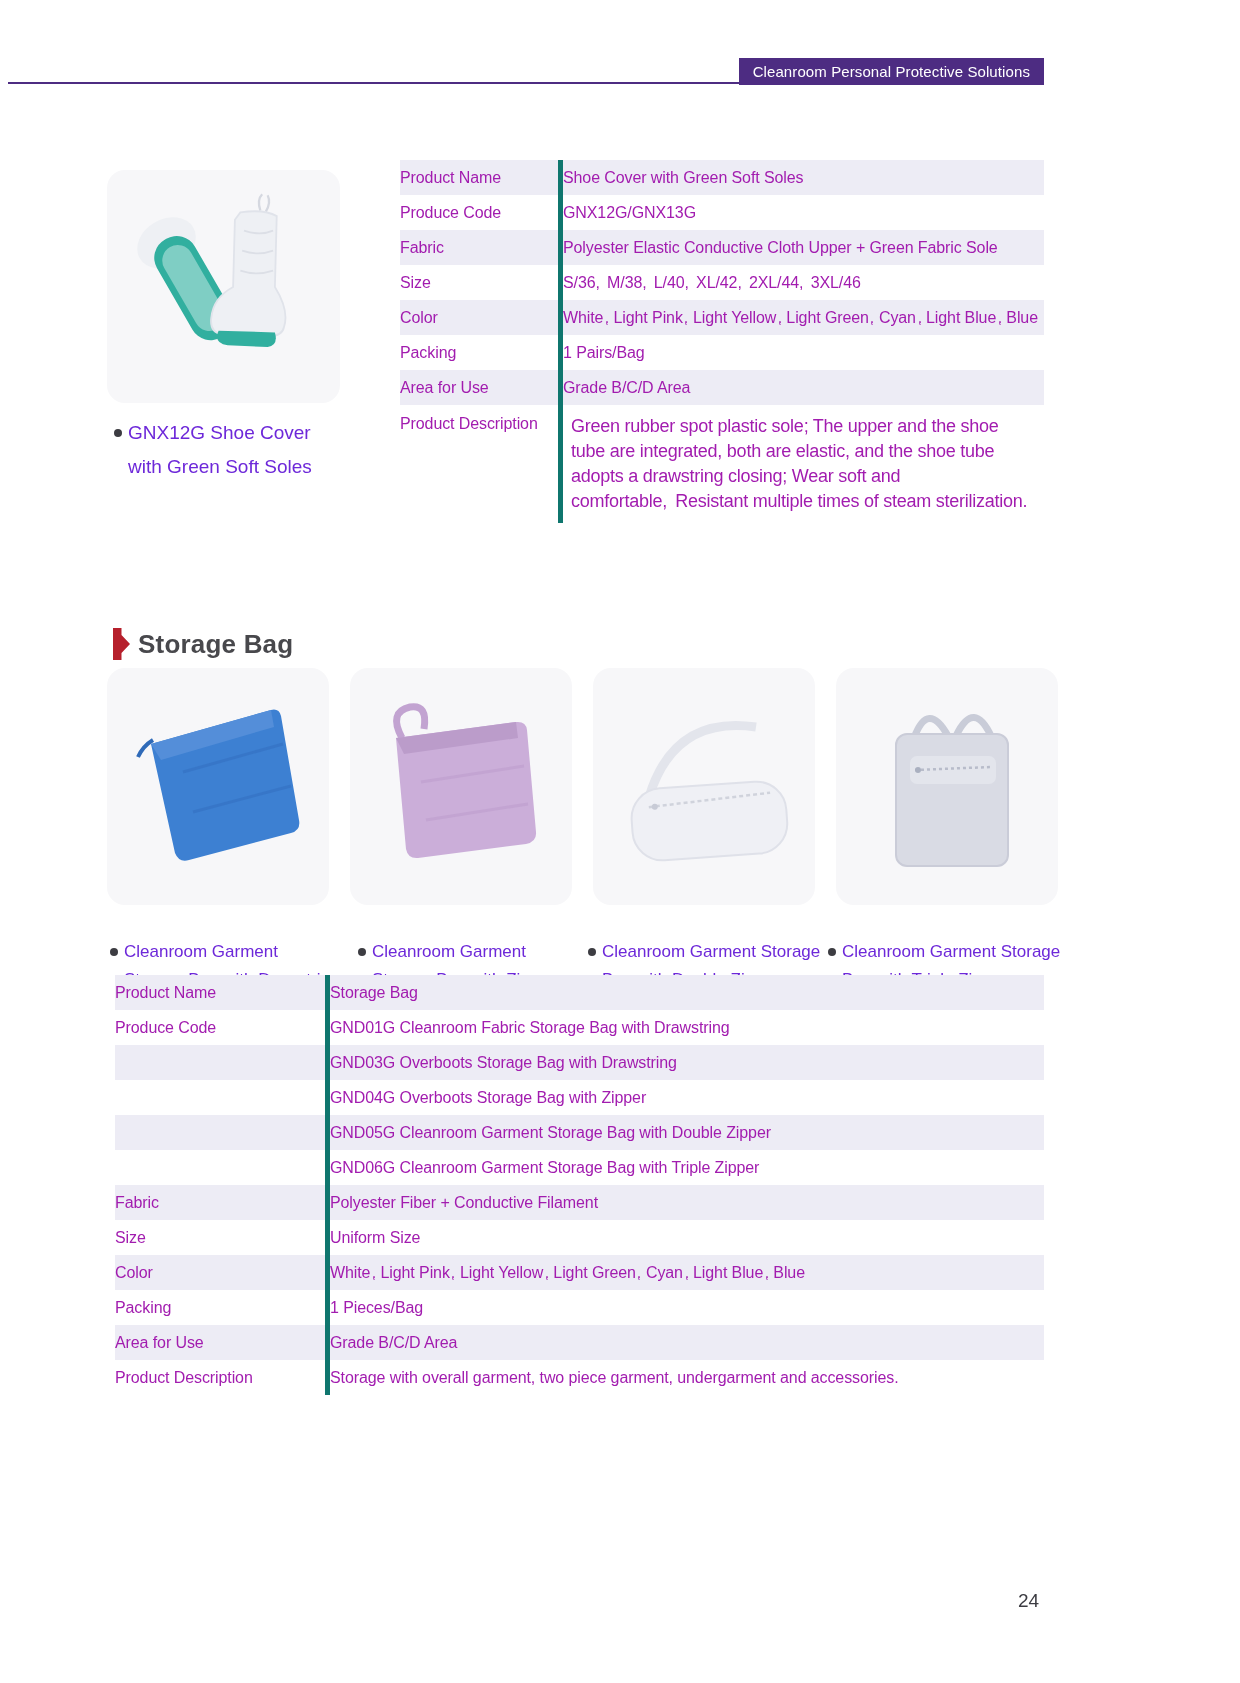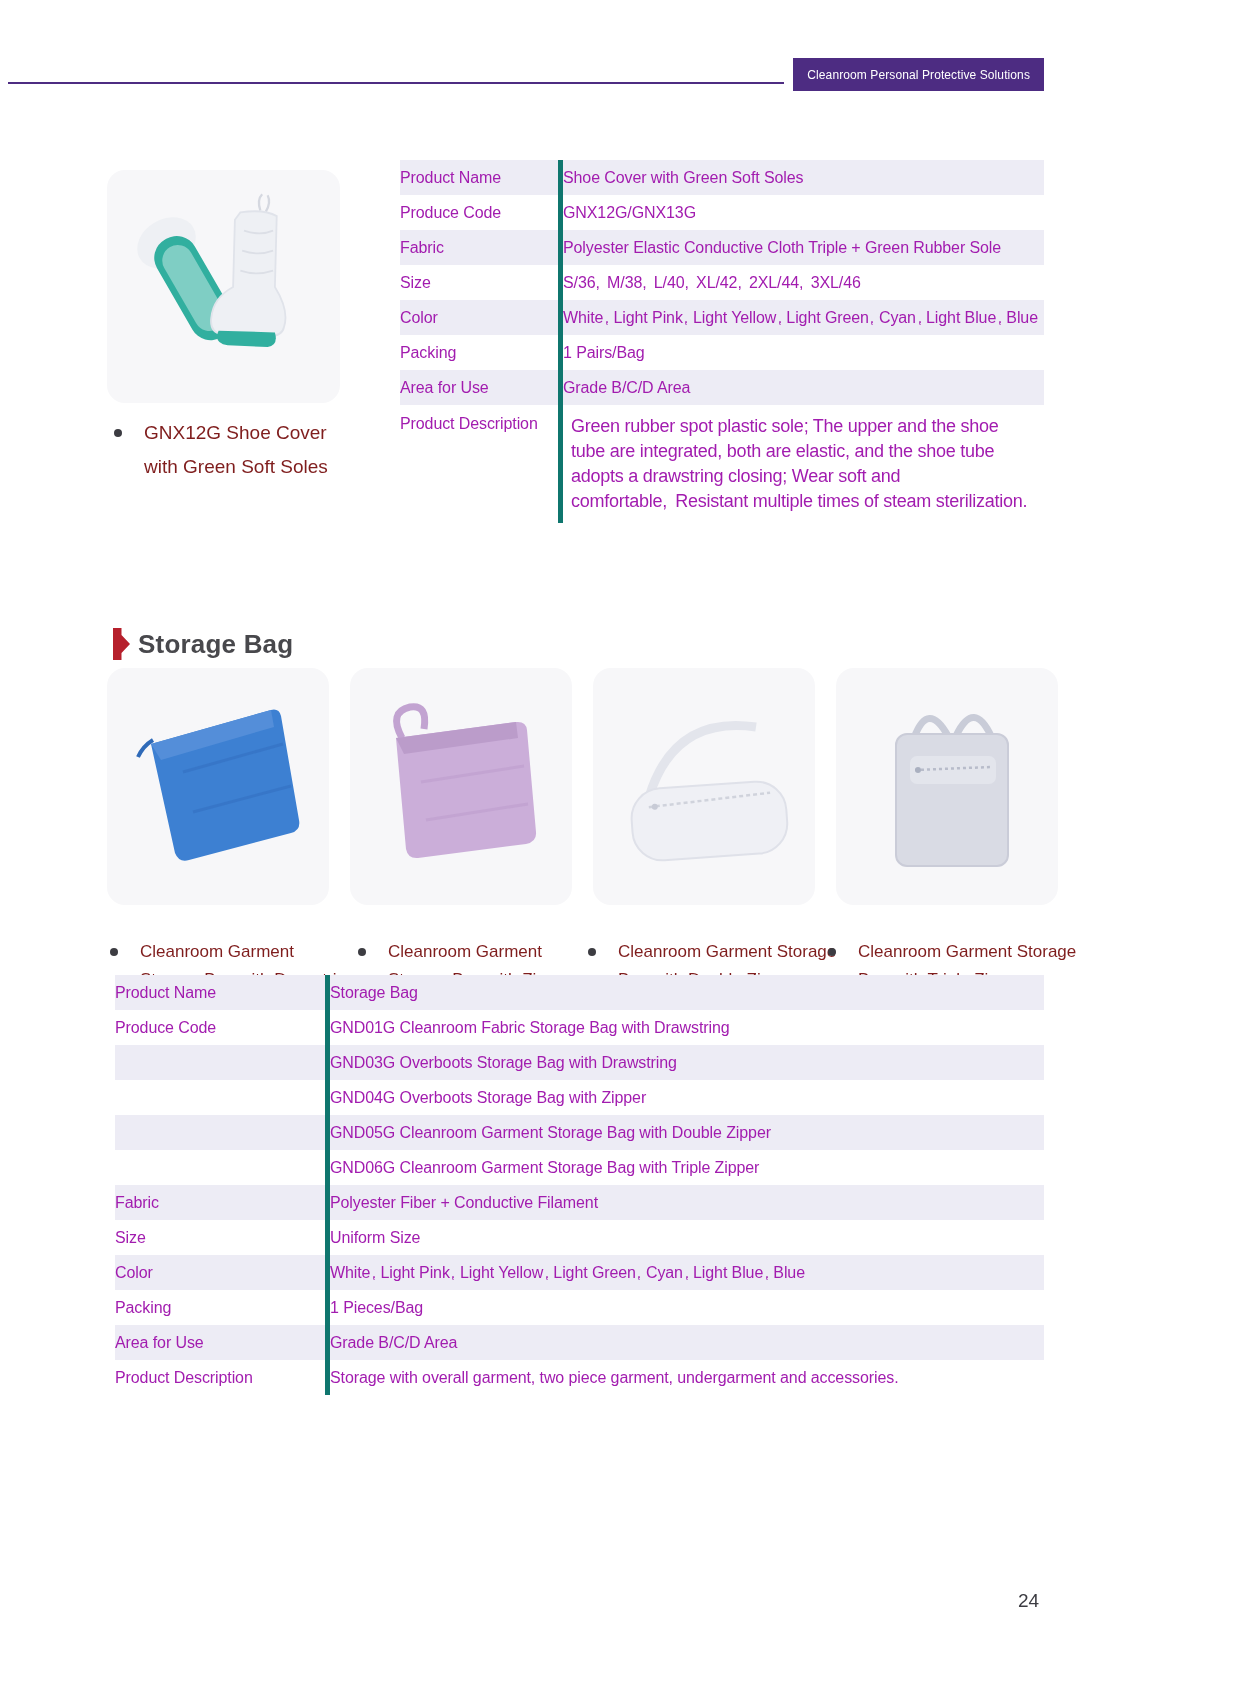--- a/index.html
+++ b/index.html
@@ -4,31 +4,31 @@
 <style>
   html,body { margin:0; padding:0; background:#ffffff; }
   .page {
     position:relative; width:1240px; height:1683px; background:#ffffff;
     font-family:"Liberation Sans","DejaVu Sans",sans-serif; color:#4c4c54; overflow:hidden;
   }
 
   
   .top-rule { position:absolute; left:8px; top:82px; width:776px; height:2px; background:#4d2c82; }
   .banner {
-    position:absolute; right:196px; top:58px; height:33px; padding:0 14px;
-    background:#4d2c82; color:#ffffff; font-size:12px; display:flex; align-items:center;
+    position:absolute; right:196px; top:58px; height:27px; padding:0 14px;
+    background:#4d2c82; color:#ffffff; font-size:15px; display:flex; align-items:center;
     letter-spacing:0.1px;
   }
 
   
   .img-card { position:absolute; background:#f7f7f9; border-radius:18px; display:flex; align-items:center; justify-content:center; }
   .shoe-card { left:107px; top:170px; width:233px; height:233px; }
 
   
-  .caption { position:absolute; display:flex; gap:22px; font-size:17px; line-height:27.5px; color:#7f1d1d; }
+  .caption { position:absolute; display:flex; gap:6px; font-size:17px; line-height:27.5px; color:#6d28d9; }
   .caption .dot { width:8px; height:8px; border-radius:50%; background:#3c3c42; margin-top:10px; flex:0 0 auto; }
   .shoe-caption { left:114px; top:416px; font-size:19px; line-height:34px; width:250px; }
   .shoe-caption .dot { margin-top:13px; }
   .cap-lines { white-space:nowrap; }
 
   
   table.spec { position:absolute; border-collapse:collapse; table-layout:fixed; }
   table.spec th, table.spec td {
     font-weight:normal; text-align:left; font-size:16px; color:#a21caf;
     height:35px; padding:0; vertical-align:middle; white-space:nowrap; letter-spacing:-0.1px;
@@ -108,21 +108,21 @@
       <tr>
         <th>Product Name</th>
         <td>Shoe Cover with Green Soft Soles</td>
       </tr>
       <tr>
         <th>Produce Code</th>
         <td>GNX12G/GNX13G</td>
       </tr>
       <tr>
         <th>Fabric</th>
-        <td>Polyester Elastic Conductive Cloth Triple + Green Rubber Sole</td>
+        <td>Polyester Elastic Conductive Cloth Upper + Green Fabric Sole</td>
       </tr>
       <tr>
         <th>Size</th>
         <td>S/36<span class="fw">,</span>M/38<span class="fw">,</span>L/40<span class="fw">,</span>XL/42<span class="fw">,</span>2XL/44<span class="fw">,</span>3XL/46</td>
       </tr>
       <tr>
         <th>Color</th>
         <td>White<span class="dn">,</span>Light Pink<span class="dn">,</span>Light Yellow<span class="dn">,</span>Light Green<span class="dn">,</span>Cyan<span class="dn">,</span>Light Blue<span class="dn">,</span>Blue</td>
       </tr>
       <tr>

